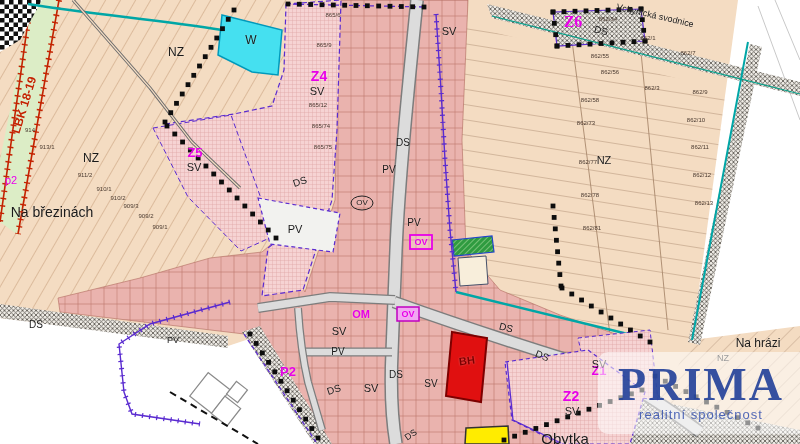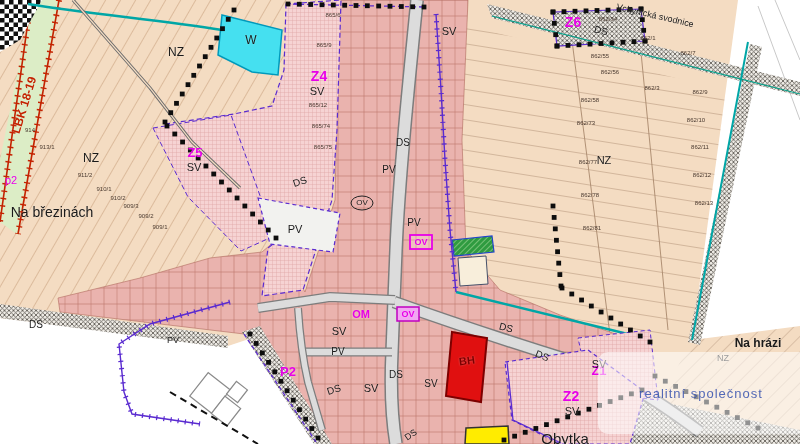--- a/index.html
+++ b/index.html
@@ -275,21 +275,21 @@
 <div id="labels">
       <span class="lbl" style="left: 176px; top: 52px; font-size: 12px;">NZ</span>
       <span class="lbl" style="left: 91px; top: 158px; font-size: 12px;">NZ</span>
       <span class="lbl" style="left: 52px; top: 212px; font-size: 14px;">Na březinách</span>
       <span class="lbl" style="left: 251px; top: 40px; font-size: 12px;">W</span>
       <span class="lbl m b1" style="left: 319px; top: 76px; font-size: 14px;">Z4</span>
       <span class="lbl" style="left: 317px; top: 91px; font-size: 11px;">SV</span>
       <span class="lbl m b1" style="left: 195px; top: 152px; font-size: 13px;">Z5</span>
       <span class="lbl" style="left: 194px; top: 167px; font-size: 11px;">SV</span>
       <span class="lbl" style="left: 449px; top: 31px; font-size: 11px;">SV</span>
-      <span class="lbl m b1" style="left: 573px; top: 22px; font-size: 14px;">Z6</span>
+      <span class="lbl m b1" style="left: 573px; top: 22px; font-size: 16px; font-family: Liberation Serif, serif;">Z6</span>
       <span class="lbl" style="left: 604px; top: 160px; font-size: 11px;">NZ</span>
       <span class="lbl" style="left: 655px; top: 16px; font-size: 9px; transform: translate(-50%, -50%) rotate(13deg);">Vchynická svodnice</span>
       <span class="lbl" style="left: 601px; top: 31px; font-size: 10px; transform: translate(-50%, -50%) rotate(13deg);">DS</span>
       <span class="lbl" style="left: 403px; top: 143px; font-size: 10px;">DS</span>
       <span class="lbl" style="left: 389px; top: 170px; font-size: 10px;">PV</span>
       <span class="lbl" style="left: 414px; top: 223px; font-size: 10px;">PV</span>
       <span class="lbl" style="left: 300px; top: 182px; font-size: 10px; transform: translate(-50%, -50%) rotate(-18deg);">DS</span>
       <span class="lbl" style="left: 295px; top: 229px; font-size: 11px;">PV</span>
       <span class="lbl" style="left: 362px; top: 203px; font-size: 8px;">OV</span>
       <span class="lbl m b1" style="left: 421px; top: 242px; font-size: 9px;">OV</span>
@@ -302,21 +302,21 @@
       <span class="lbl" style="left: 371px; top: 388px; font-size: 11px;">SV</span>
       <span class="lbl" style="left: 506px; top: 328px; font-size: 10px; transform: translate(-50%, -50%) rotate(14deg);">DS</span>
       <span class="lbl" style="left: 542px; top: 356px; font-size: 10px; transform: translate(-50%, -50%) rotate(22deg);">DS</span>
       <span class="lbl" style="left: 396px; top: 375px; font-size: 10px;">DS</span>
       <span class="lbl" style="left: 431px; top: 384px; font-size: 10px;">SV</span>
       <span class="lbl d b1" style="left: 467px; top: 361px; font-size: 11px; transform: translate(-50%, -50%) rotate(-8deg);">BH</span>
       <span class="lbl m b1" style="left: 599px; top: 370px; font-size: 13px;">Z1</span>
       <span class="lbl" style="left: 599px; top: 364px; font-size: 11px;">SV</span>
       <span class="lbl m b1" style="left: 571px; top: 396px; font-size: 14px;">Z2</span>
       <span class="lbl" style="left: 572px; top: 411px; font-size: 11px;">SV</span>
-      <span class="lbl" style="left: 758px; top: 343px; font-size: 12px; font-weight: bold;">Na hrázi</span>
+      <span class="lbl" style="left: 758px; top: 343px; font-size: 12px;">Na hrázi</span>
       <span class="lbl" style="left: 723px; top: 358px; font-size: 9px;">NZ</span>
       <span class="lbl" style="left: 565px; top: 438px; font-size: 15px;">Obytka</span>
       <span class="lbl r b1" style="left: 24px; top: 105px; font-size: 12px; transform: translate(-50%, -50%) rotate(-73deg);">LBK 18-19</span>
       <span class="lbl m" style="left: 11px; top: 180px; font-size: 11px;">p2</span>
       <span class="lbl" style="left: 36px; top: 325px; font-size: 10px;">DS</span>
       <span class="lbl" style="left: 173px; top: 340px; font-size: 9px;">PV</span>
       <span class="lbl" style="left: 411px; top: 435px; font-size: 9px; transform: translate(-50%, -50%) rotate(-35deg);">DS</span>
       <span class="tiny" style="left: 30px; top: 130px;">914</span>
       <span class="tiny" style="left: 47px; top: 147px;">913/1</span>
       <span class="tiny" style="left: 85px; top: 175px;">911/2</span>
@@ -342,16 +342,17 @@
       <span class="tiny" style="left: 696px; top: 120px;">862/10</span>
       <span class="tiny" style="left: 588px; top: 162px;">862/77</span>
       <span class="tiny" style="left: 700px; top: 147px;">862/11</span>
       <span class="tiny" style="left: 590px; top: 195px;">862/78</span>
       <span class="tiny" style="left: 702px; top: 175px;">862/12</span>
       <span class="tiny" style="left: 592px; top: 228px;">862/81</span>
       <span class="tiny" style="left: 704px; top: 203px;">862/13</span>
     </div>
 
 <div id="logo">
+  <div class="l1">PRIMA</div>
   <div class="l2">realitní společnost</div>
 </div>
 
 </div>
 
 </body></html>

